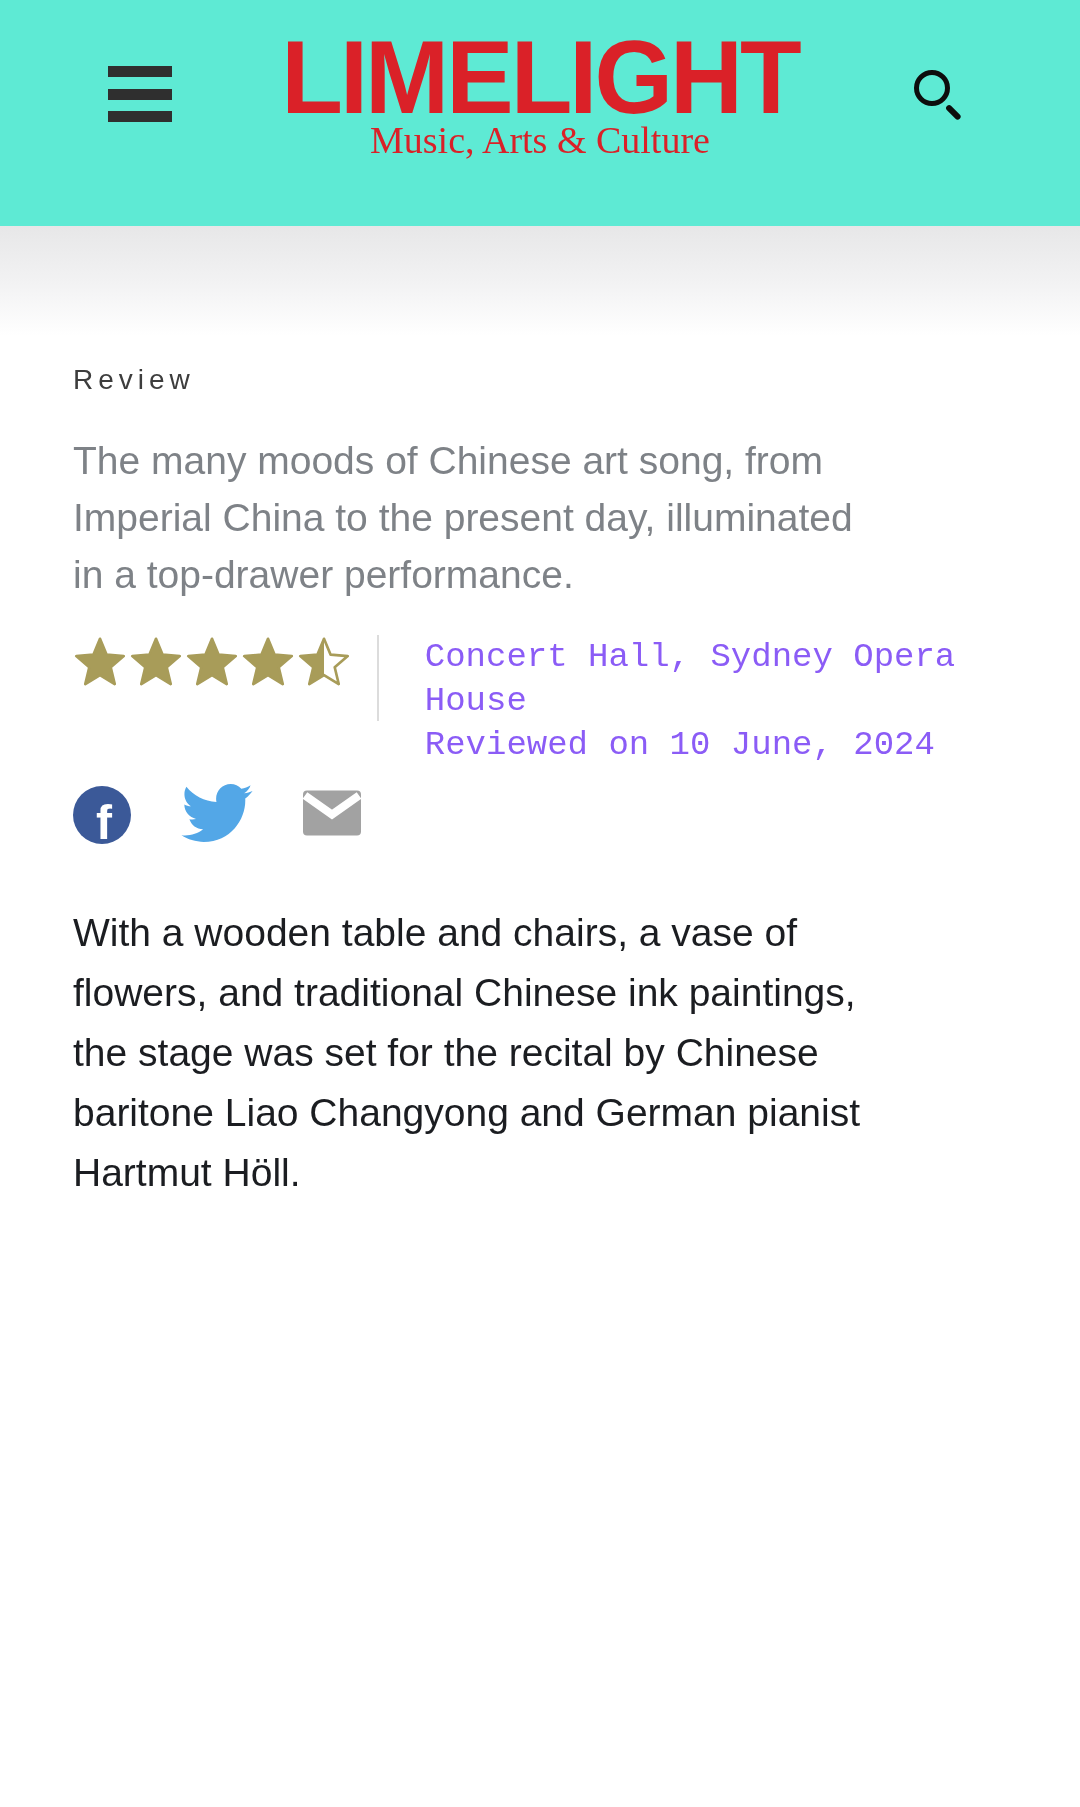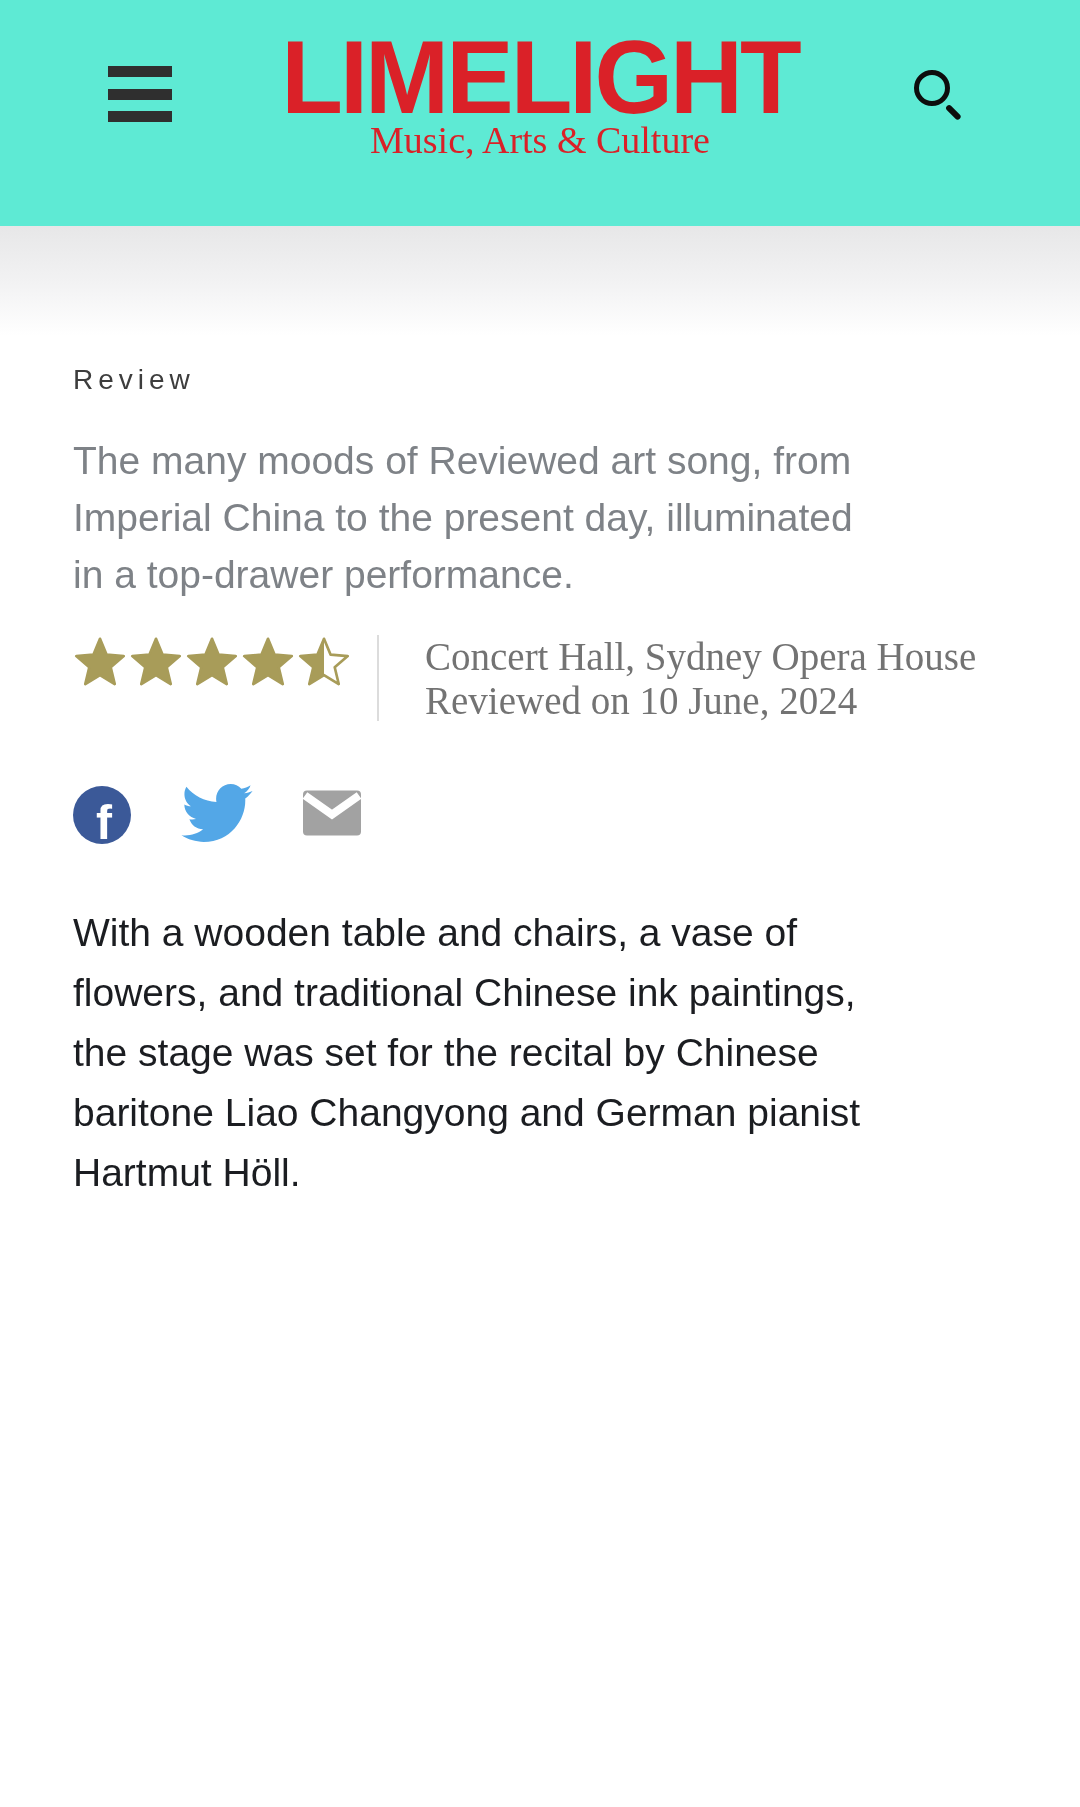--- a/index.html
+++ b/index.html
@@ -44,22 +44,22 @@
 
   .standfirst { margin-top:36px; font-size:39px; line-height:57px; color:#7e8287;
                 white-space:pre-line; }
 
   .rating-row { margin-top:32px; display:flex; align-items:flex-start; height:88px; }
   .stars { display:flex; align-items:flex-start; padding-top:2px; }
   .star { display:block; margin-right:2px; }
   .star polygon { fill:#a89c59; stroke:#a89c59; stroke-width:3; stroke-linejoin:round; }
   .star.half polygon { fill:url(#halfGrad); }
   .vdivider { width:2px; height:86px; background:#dcdcdc; margin-left:24px; margin-right:46px; }
-  .venue-block { font-family:Liberation Serif, serif; font-size:39px; line-height:44px;
-                 color:#737373; padding-top:0px; }
+  .venue-block { font-family:Liberation Mono, monospace; font-size:34px; line-height:44px;
+                 color:#8b5cf6; padding-top:0px; }
 
   .byline { margin-top:36px; font-family:"Liberation Serif", serif; font-style:italic;
             font-size:42px; line-height:57px; color:#6f6f6f; white-space:pre-line; }
 
   
   .share-row { margin-top:62px; display:flex; align-items:center; gap:50px; height:60px; }
   .share-row a { display:block; text-decoration:none; }
   .fb-circle { width:58px; height:58px; border-radius:50%; background:#3b5998; overflow:hidden;
                display:block; text-align:center; }
   .fb-glyph { display:inline-block; color:#fff; font-weight:bold; font-size:48px;
@@ -97,21 +97,21 @@
     </button>
   </header>
 
   <div class="shade"></div>
 
   <main class="content">
 
     <a class="category" href="#">Review</a>
 
 
-    <p class="standfirst">The many moods of Reviewed art song, from
+    <p class="standfirst">The many moods of Chinese art song, from
 Imperial China to the present day, illuminated
 in a top-drawer performance.</p>
 
     <div class="rating-row">
       <div class="stars">
         <svg class="star" viewBox="0 0 60 56" width="54" height="50">
           <polygon points="30,2 37.4,19.8 56.6,21.4 42,33.9 46.5,52.7 30,42.6 13.5,52.7 18,33.9 3.4,21.4 22.6,19.8"></polygon>
         </svg>
         <svg class="star" viewBox="0 0 60 56" width="54" height="50">
           <polygon points="30,2 37.4,19.8 56.6,21.4 42,33.9 46.5,52.7 30,42.6 13.5,52.7 18,33.9 3.4,21.4 22.6,19.8"></polygon>

